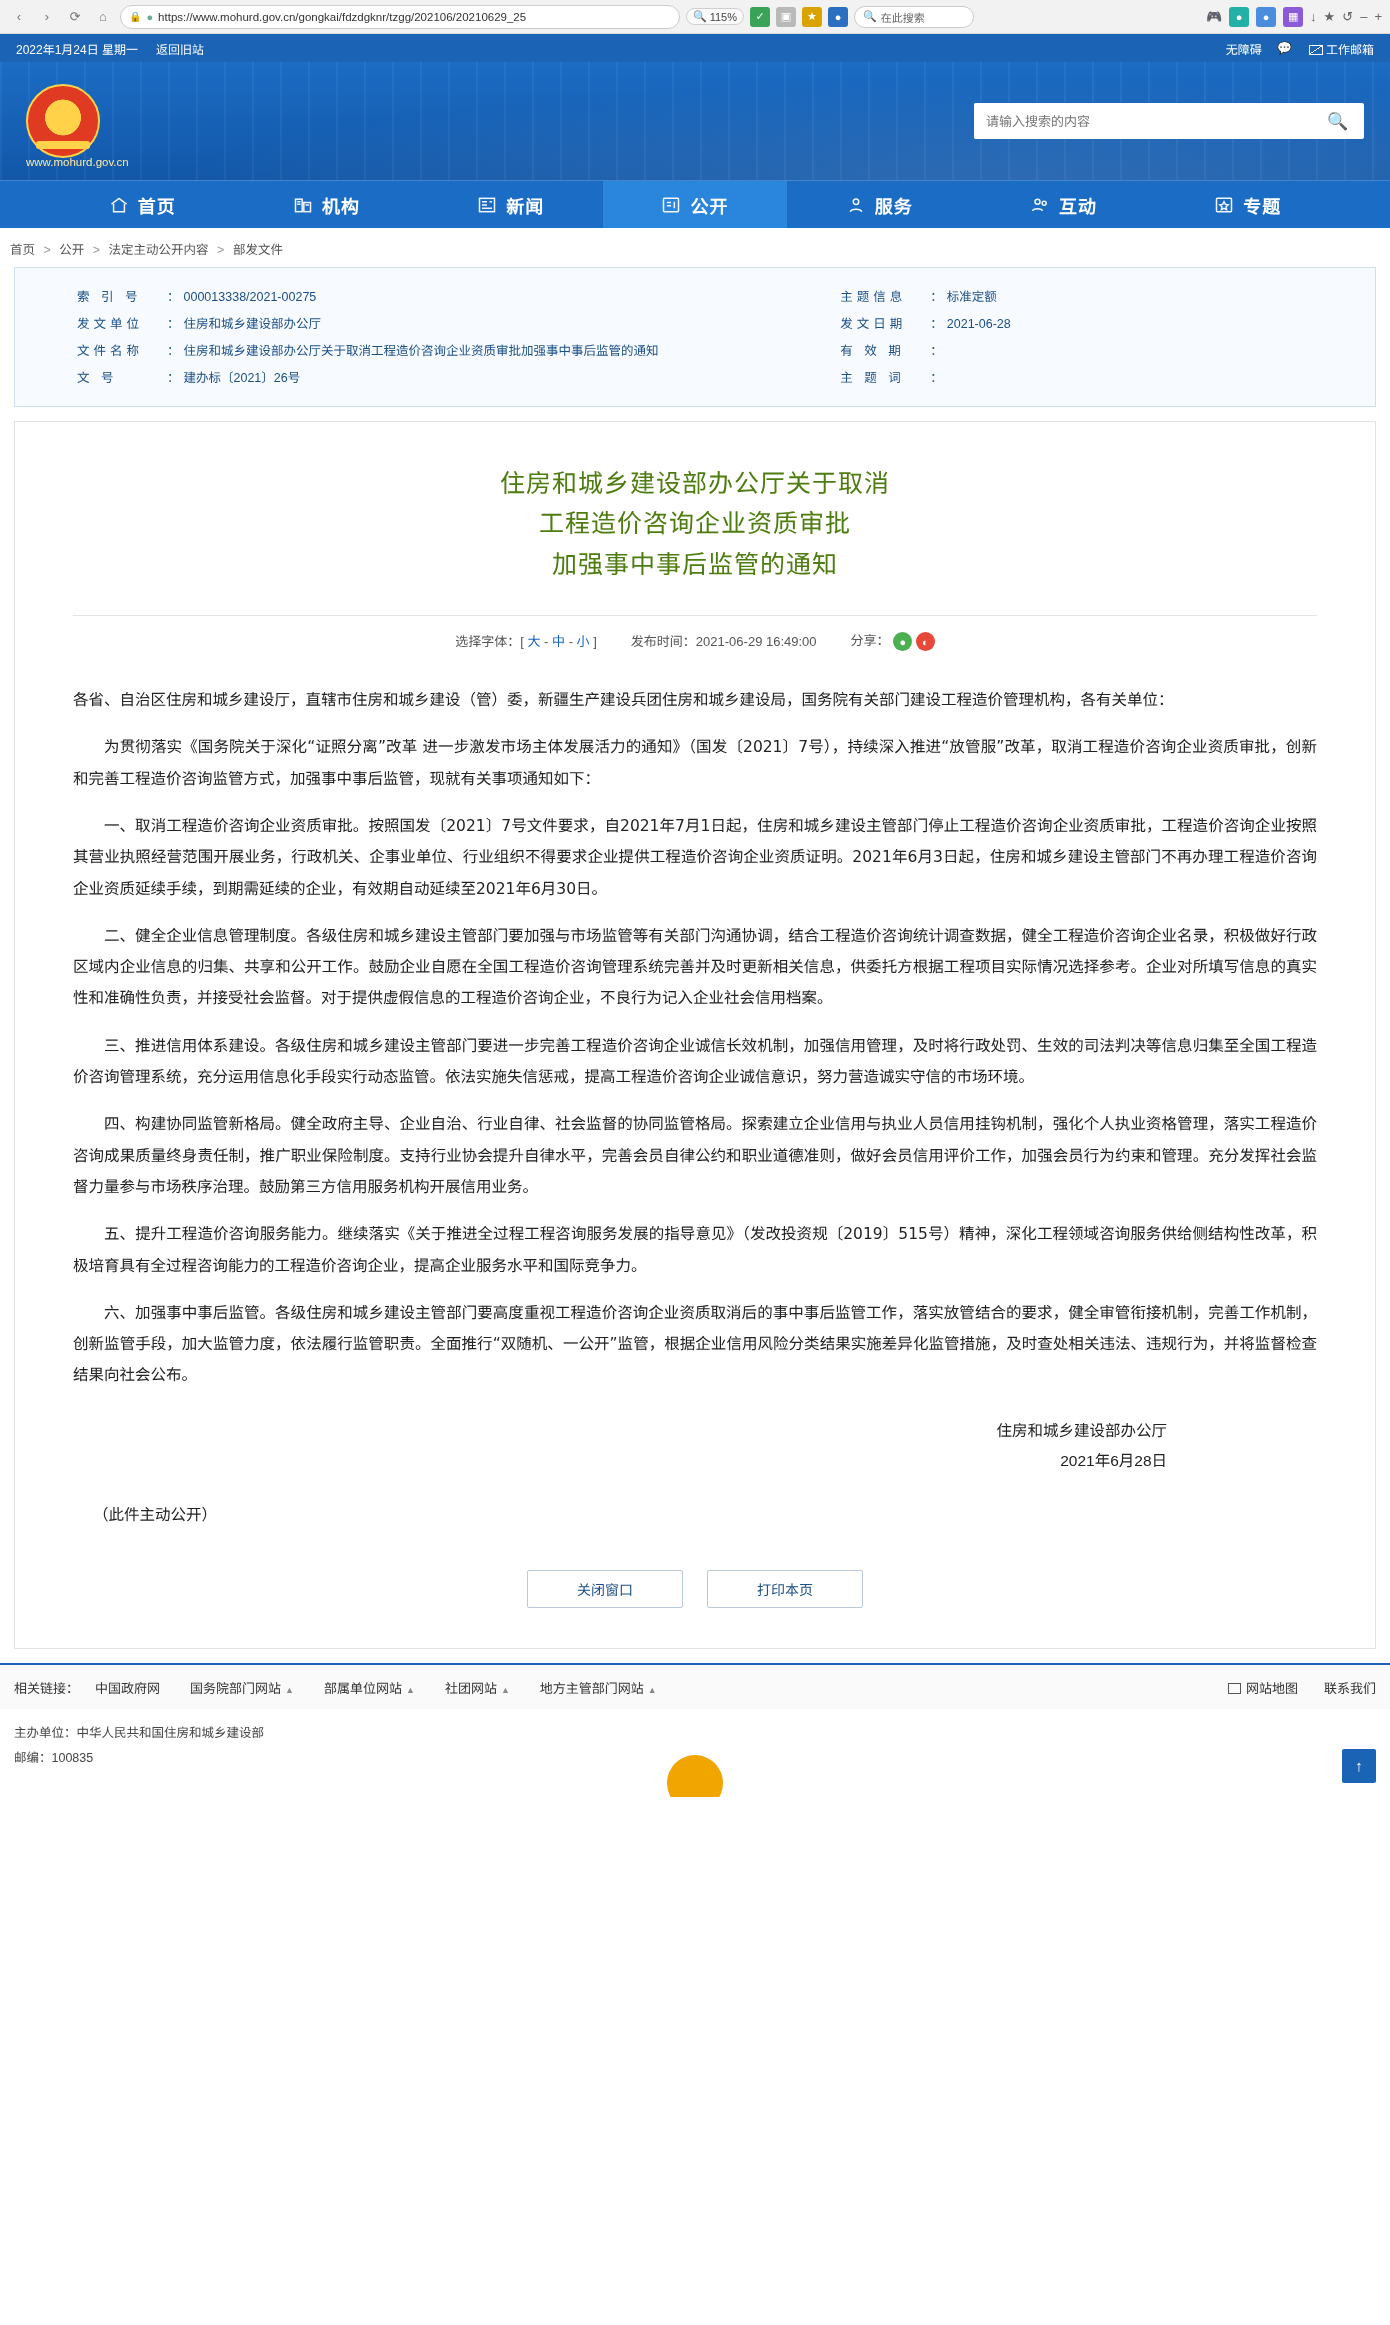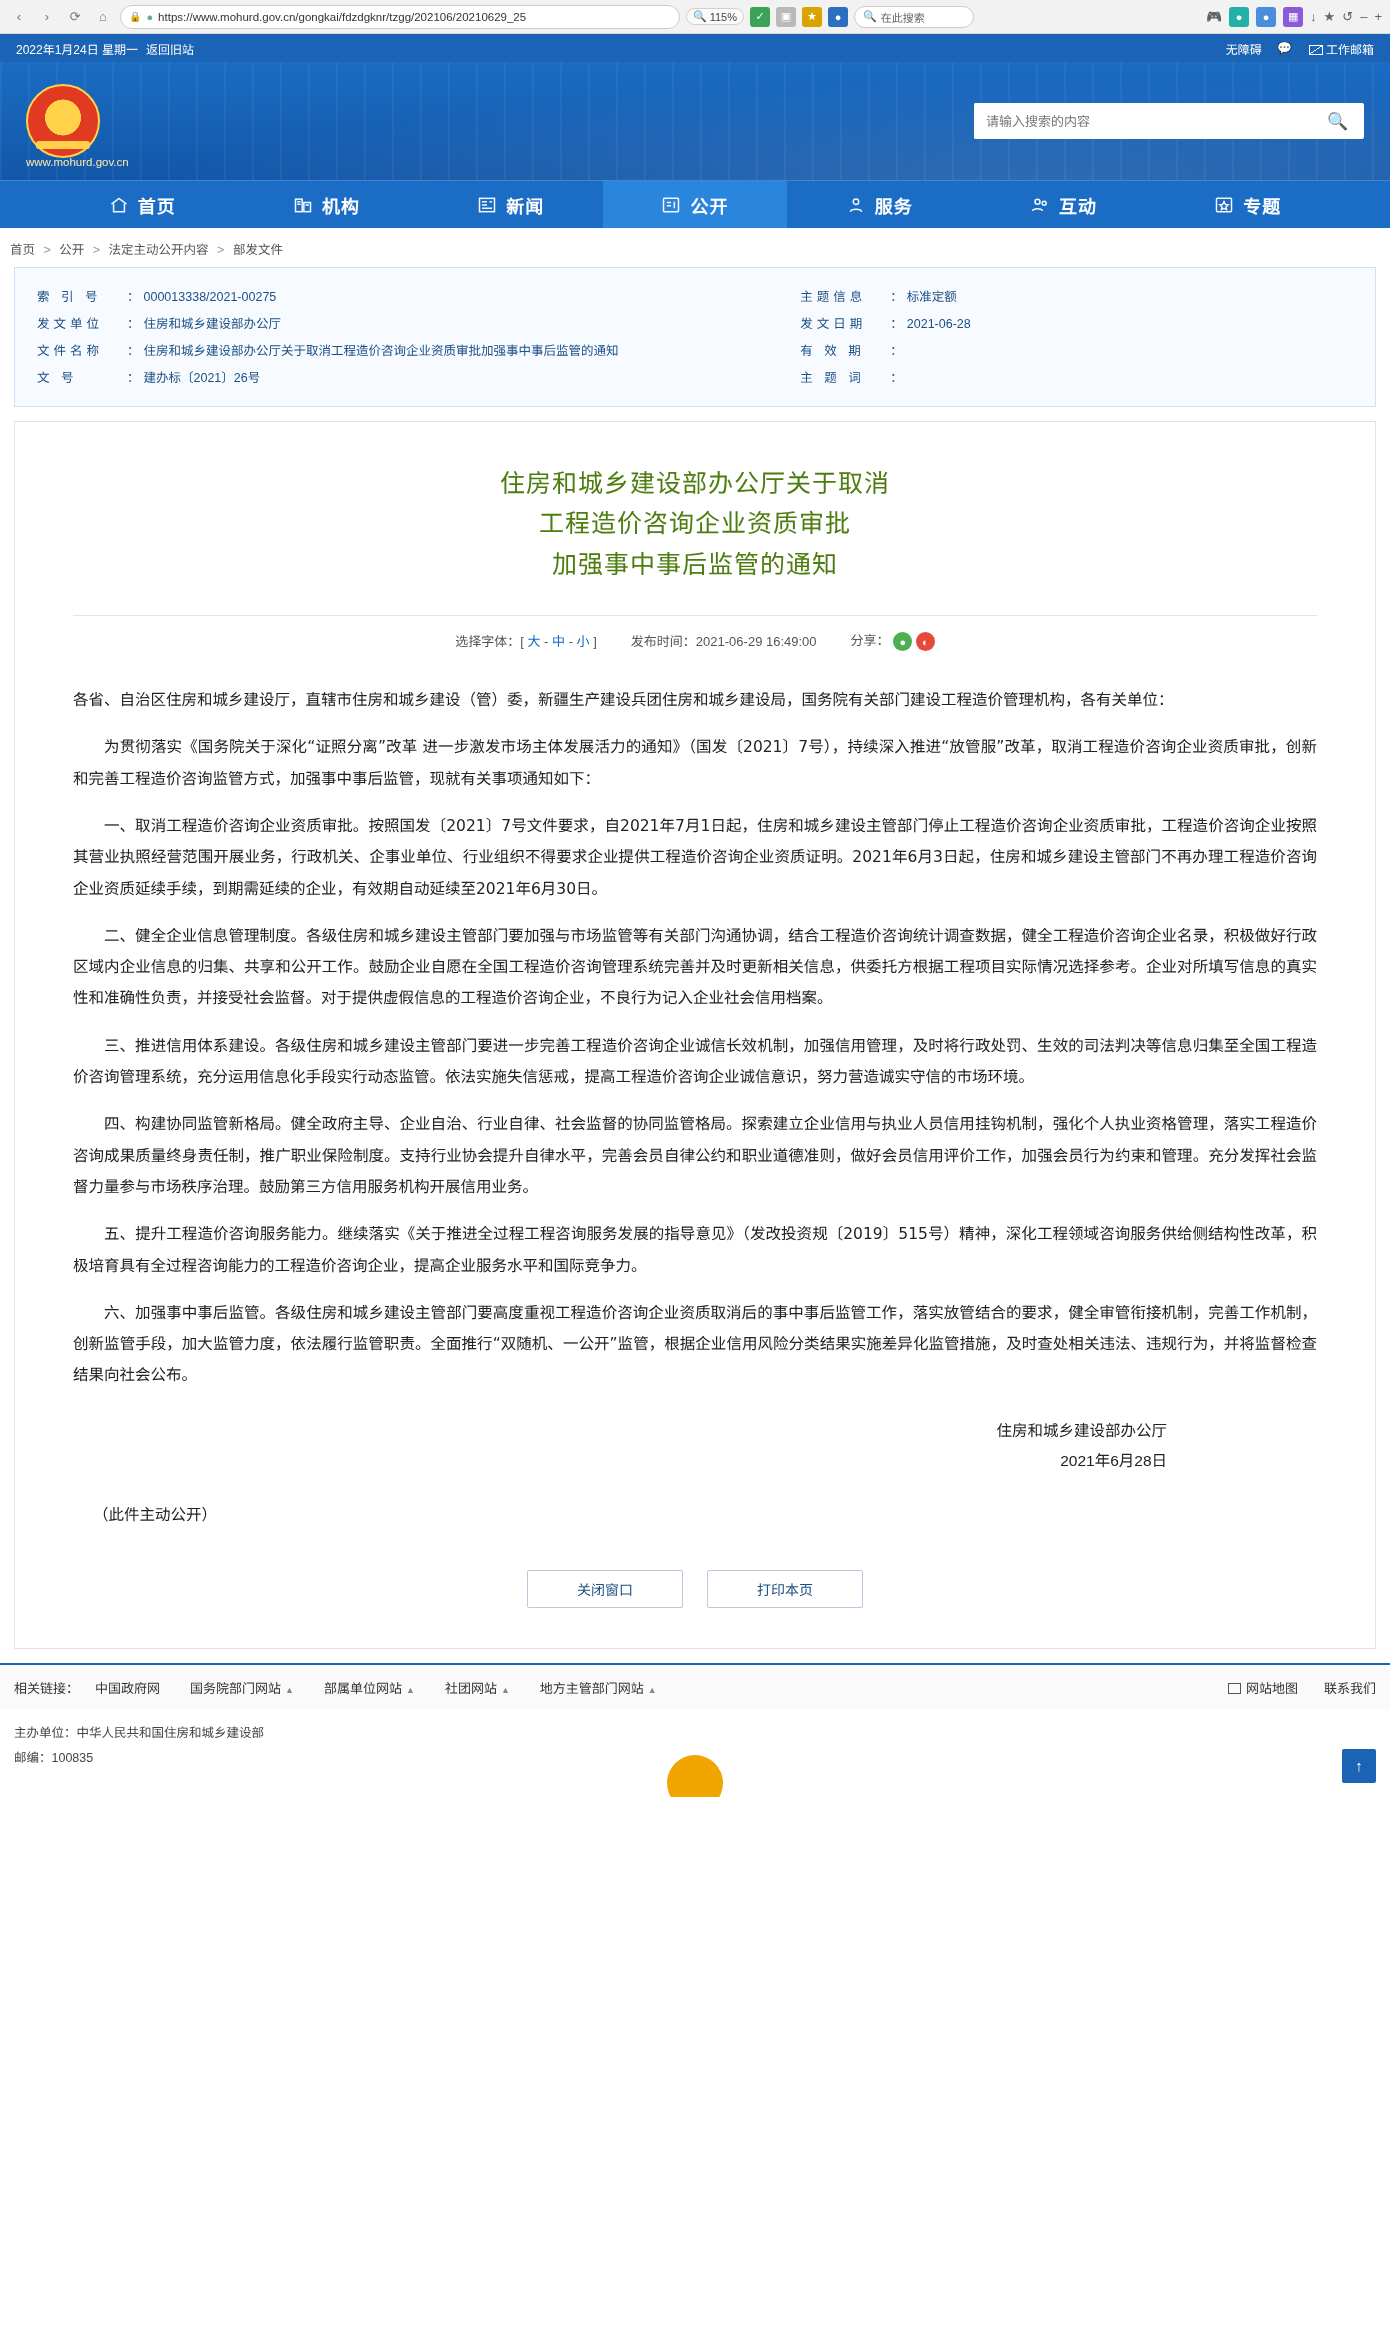--- a/index.html
+++ b/index.html
@@ -62,21 +62,21 @@
   .ic{ color:#666;font-size:13px;}
 
   
   .top-strip{
     background:#1b63b5;
     height:28px;
     display:flex;align-items:center;
     color:#fff;font-size:12px;
     padding:0 16px;
   }
-  .top-strip .left{ display:flex;align-items:center;gap:8px;}
+  .top-strip .left{ display:flex;align-items:center;gap:18px;}
   .top-strip .right{ margin-left:auto;display:flex;align-items:center;gap:16px;font-size:12px;}
   .top-strip a{color:#fff;text-decoration:none;}
   .mail-ic{ display:inline-block;width:14px;height:10px;border:1px solid #fff;position:relative;vertical-align:-1px;}
   .mail-ic:before{content:"";position:absolute;left:0;top:0;width:100%;height:100%;
      background:linear-gradient(to bottom right,transparent 46%,#fff 47%,#fff 52%,transparent 53%);}
 
   
   .masthead{
     position:relative;
     height:118px;
@@ -153,21 +153,21 @@
     background:#f7fbff;
     display:flex;
     padding:16px 22px 14px 22px;
     font-size:12.5px;
     color:#1b4f86;
     line-height:2.15;
   }
   .metabox .col{ flex:1;}
   .metabox .col.right{ flex:0 0 42%;}
   .mrow{ display:flex;}
-  .mlab{ flex:0 0 86px;color:#1b4f86;letter-spacing:4px;}
+  .mlab{ flex:0 0 86px;color:#1b4f86;letter-spacing:4px;margin-left:40px;}
   .mval{ color:#1b4f86;}
   .mcolon{ margin:0 4px;}
 
   
   .doccard{
     margin:14px;
     border:1px solid #e2e2e2;
     background:#fff;
     padding:42px 58px 40px 58px;
   }

